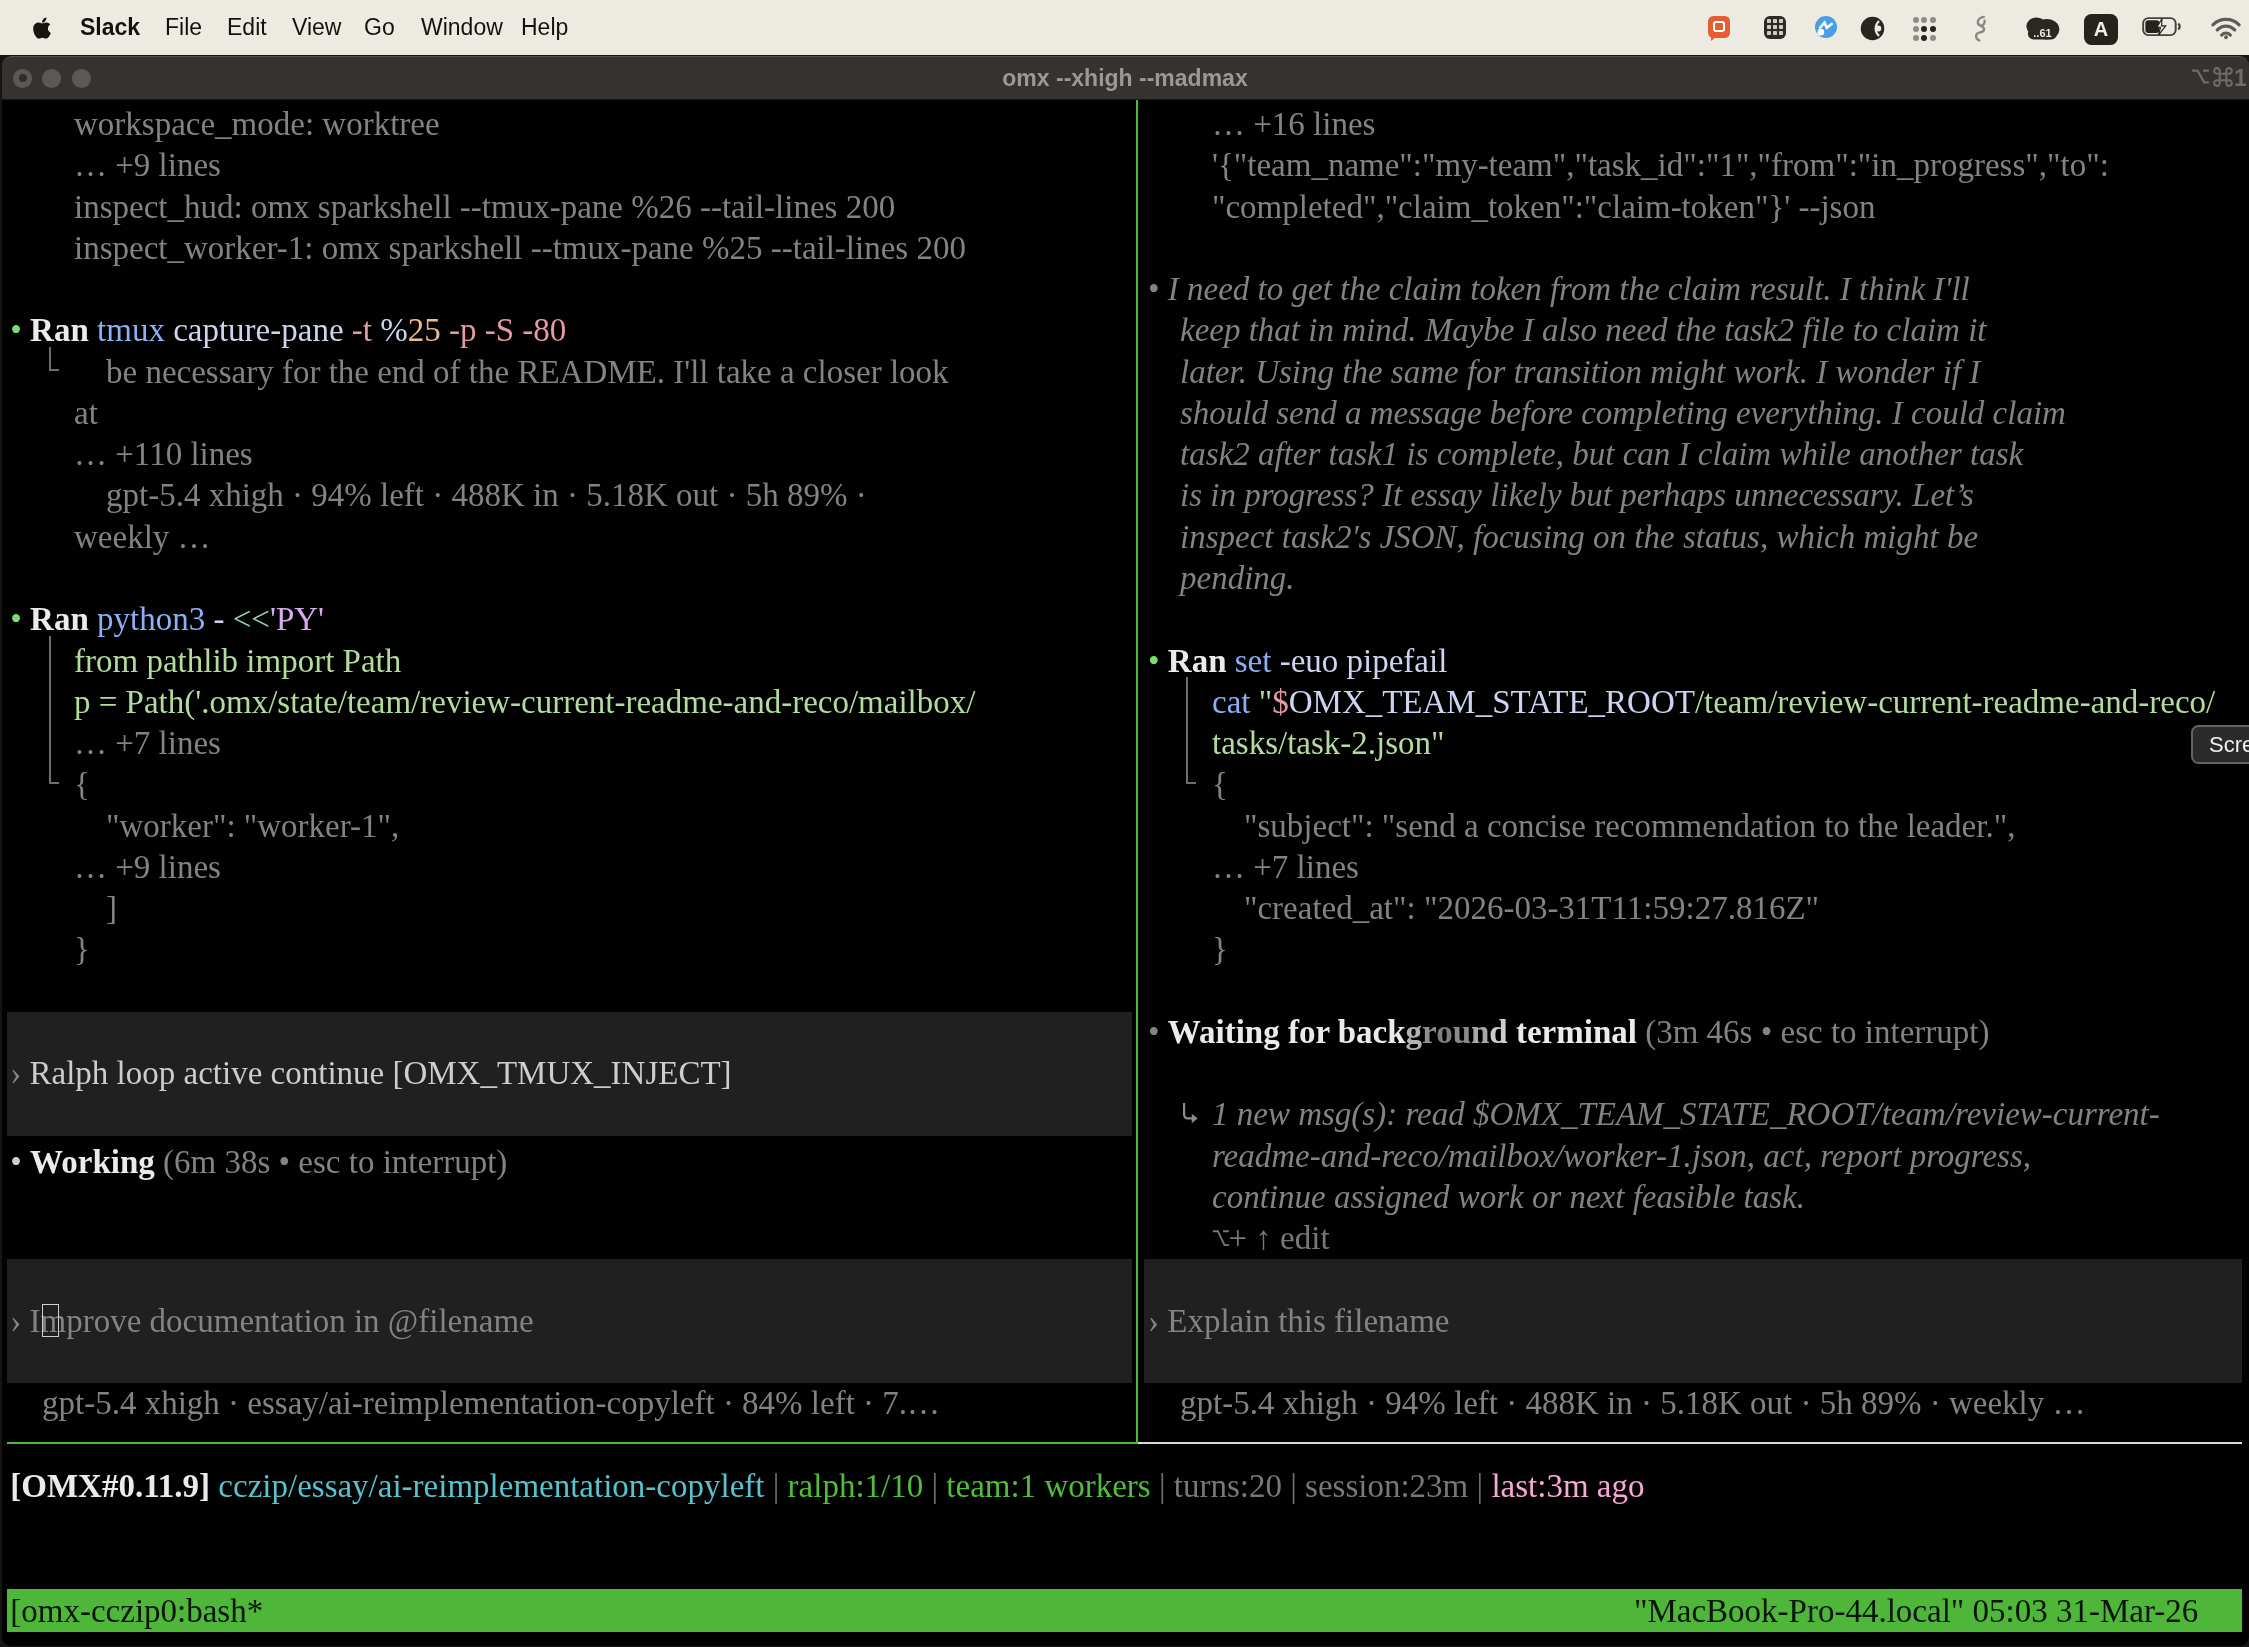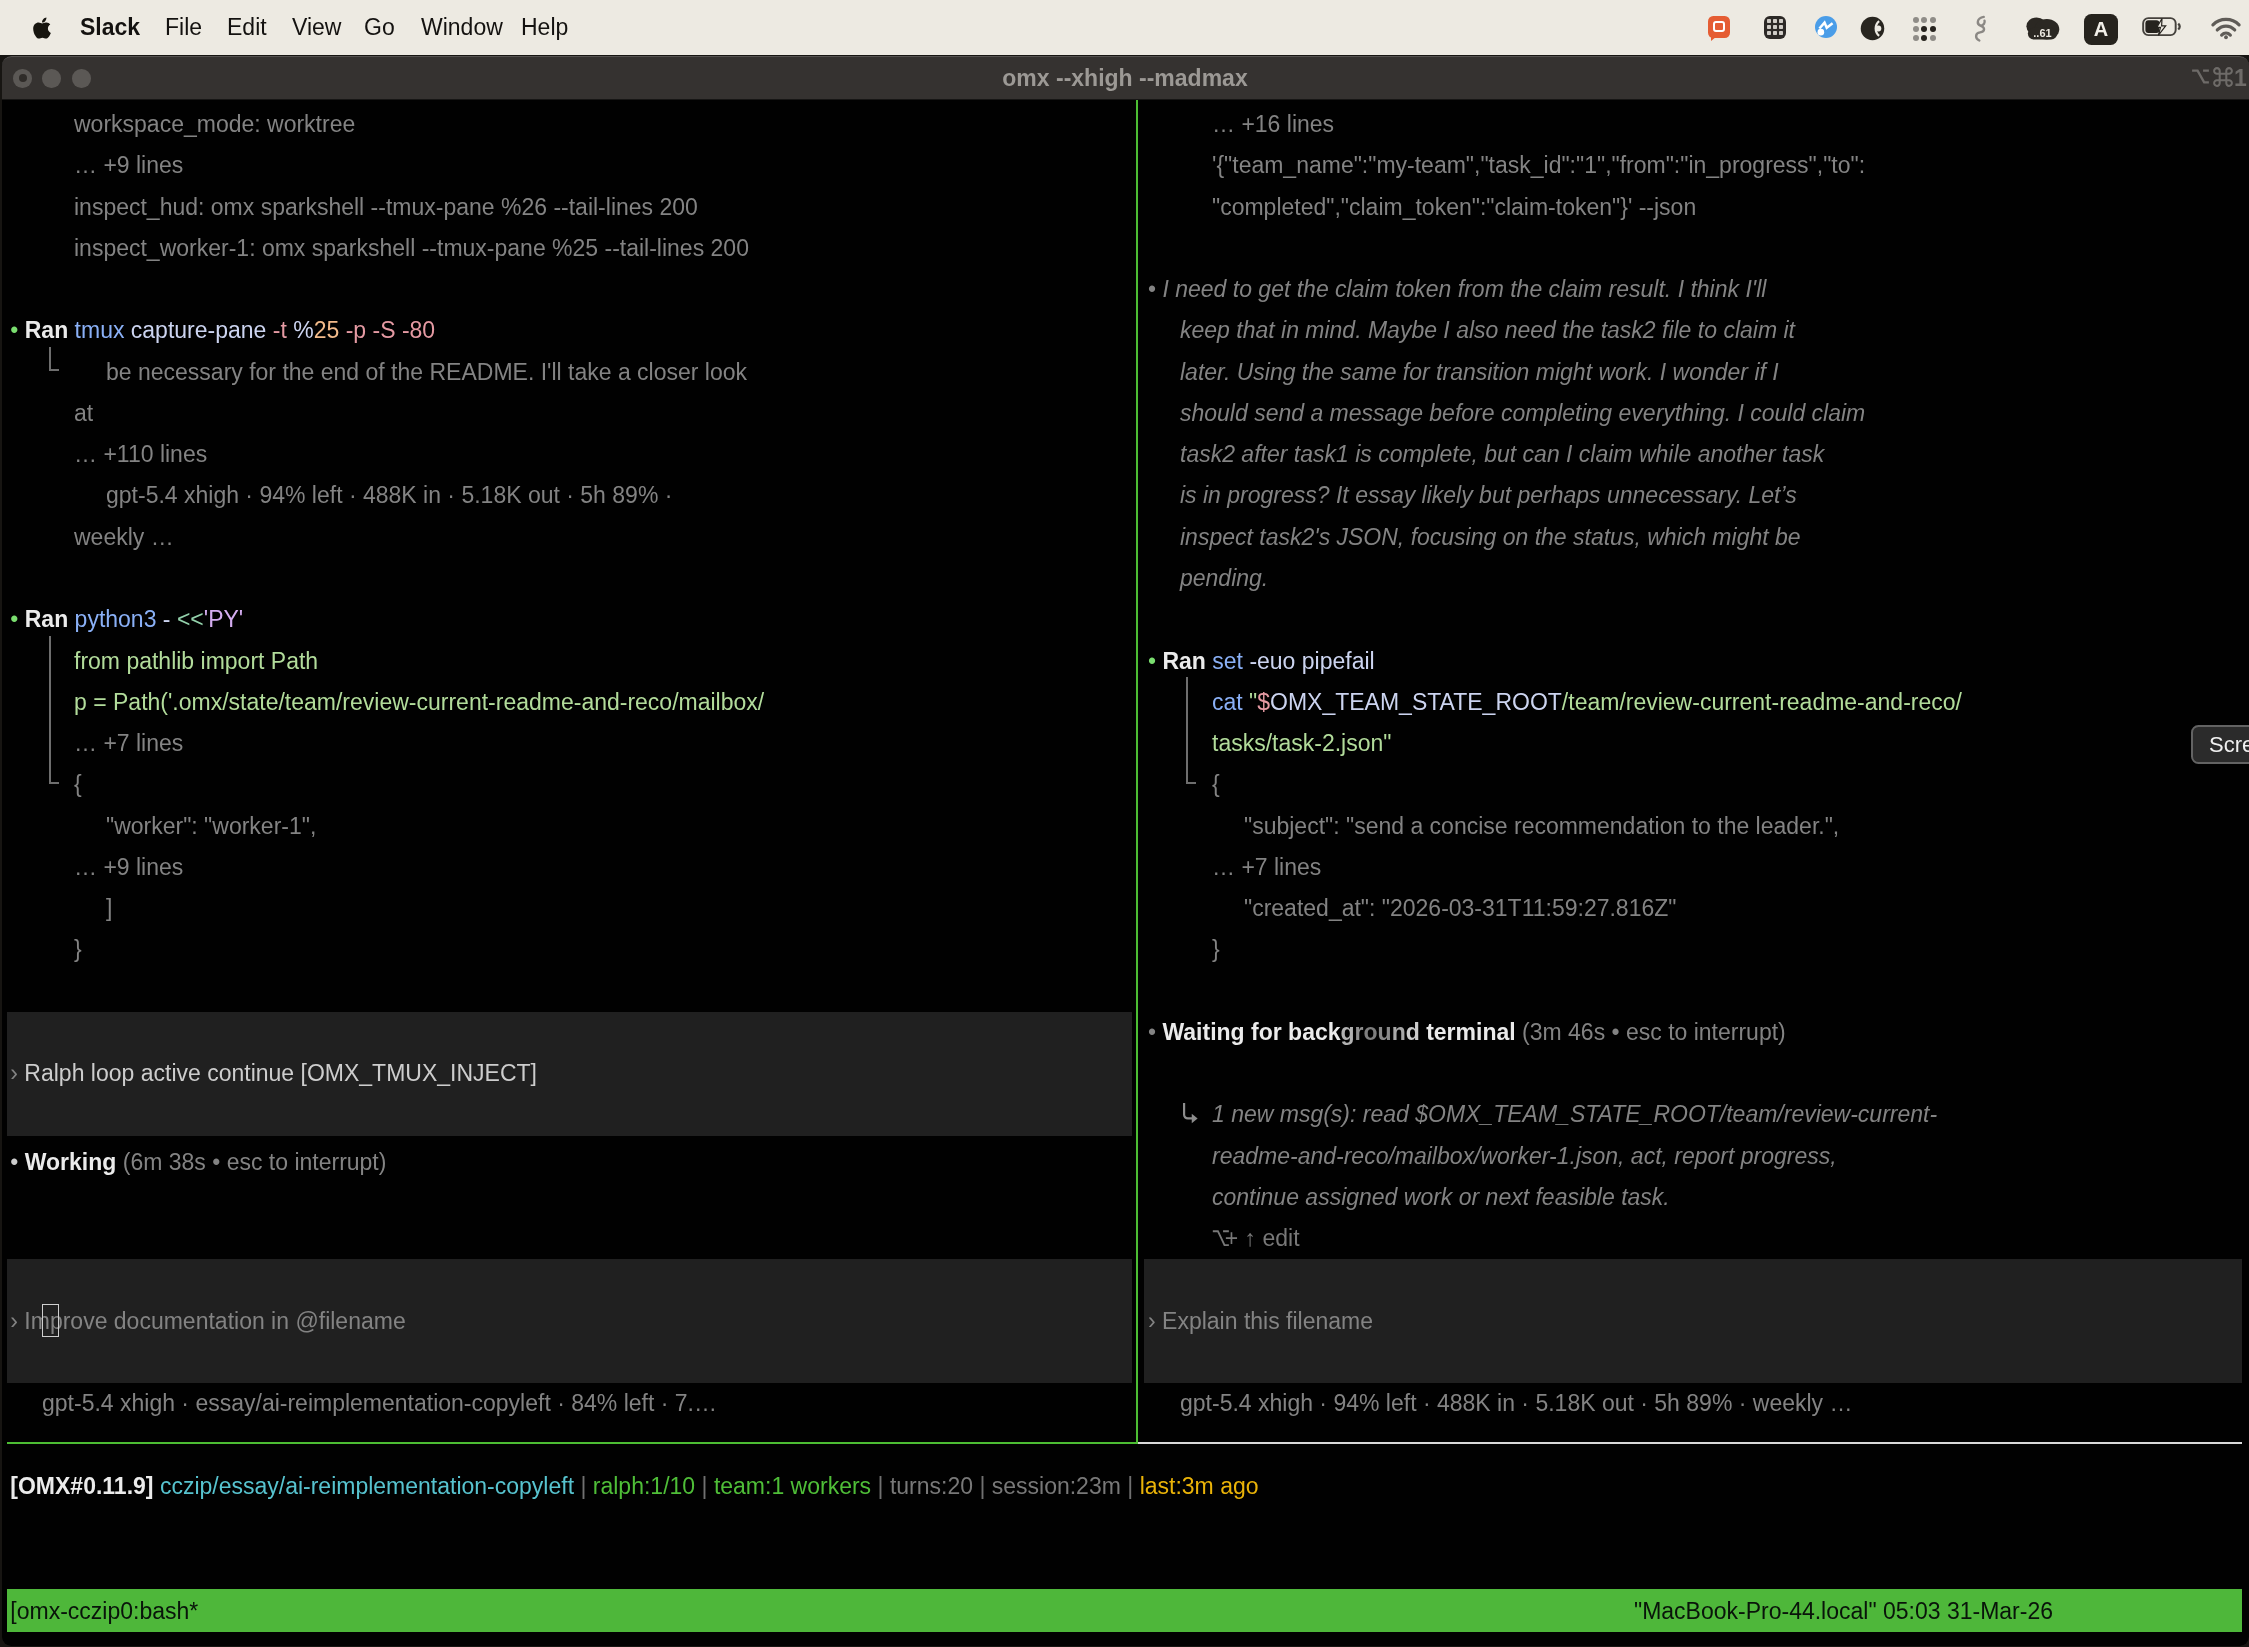--- a/index.html
+++ b/index.html
@@ -1,23 +1,23 @@
 <!DOCTYPE html>
 <html style="font-size:11.8px"><head><meta charset="utf-8"><style>
 *{margin:0;padding:0;box-sizing:border-box}
 html,body{width:2250px;height:1648px;overflow:hidden;background:#171512;position:relative}
 #menubar{position:absolute;left:0;top:0;width:2250px;height:55px;background:#edeae2}
 .mitem{position:absolute;top:0;height:55px;line-height:55px;font-family:"Liberation Sans",sans-serif;font-size:23px;color:#141210}
 #win{position:absolute;left:1.5px;top:56px;width:2247px;height:1590px;background:#010101;border-radius:9.6px}
 #titlebar{position:absolute;left:1.5px;top:56px;width:2247px;height:44px;background:#353230;border-radius:9.6px 9.6px 0 0;border-top:1.5px solid #555250;border-bottom:0.7px solid #171615}
 .tl{position:absolute;width:18.5px;height:18.5px;border-radius:50%;background:#5b5855}
-pre{position:absolute;font-family:Liberation Sans, sans-serif;font-size:23px;line-height:41px;white-space:pre;color:#838383;z-index:3}
+pre{position:absolute;font-family:Liberation Serif, serif;font-size:33px;line-height:41px;white-space:pre;color:#838383;z-index:3}
 .g{color:#838383}.d{color:#787878}.w{color:#ebebeb;font-weight:bold}.n{color:#cdcdcd}
 .B{color:#7ade6f}.b{color:#8ab0f6}.l{color:#ccd4f0}.p{color:#e59aa3}.o{color:#f2ba8a}
-.G{color:#b2dc9b}.P{color:#d4adf0}.t{color:#93d1ab}.c{color:#57c3cf}.e{color:#eab308}
+.G{color:#b2dc9b}.P{color:#d4adf0}.t{color:#93d1ab}.c{color:#57c3cf}.e{color:#f9a8d4}
 .i{font-style:italic}.s{color:#707070}.gn{color:#4fbe38}
 .box{position:absolute;background:#202020;z-index:1}
 .ln{position:absolute;background:#6e6e6e;z-index:2}
 </style></head><body>
 <div id="win"></div>
 <div id="titlebar"></div>
 <div class="tl" style="left:13.3px;top:69px"></div>
 <div class="tl" style="left:42px;top:69px"></div>
 <div class="tl" style="left:72px;top:69px"></div>
 <div style="position:absolute;left:18.5px;top:74px;width:8px;height:8px;border-radius:50%;background:#2f2c29"></div>

